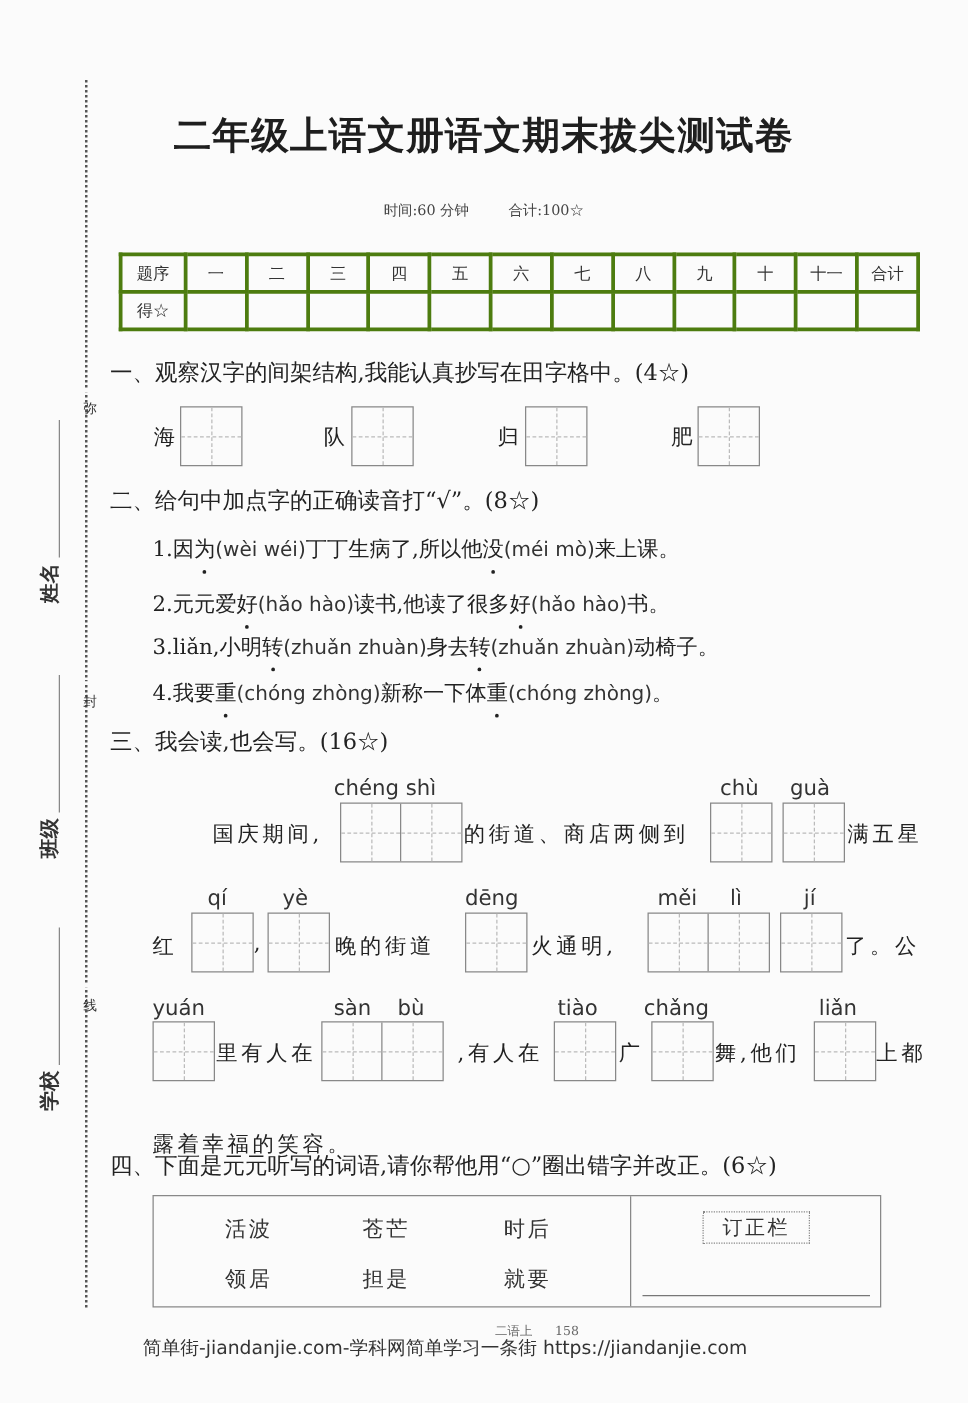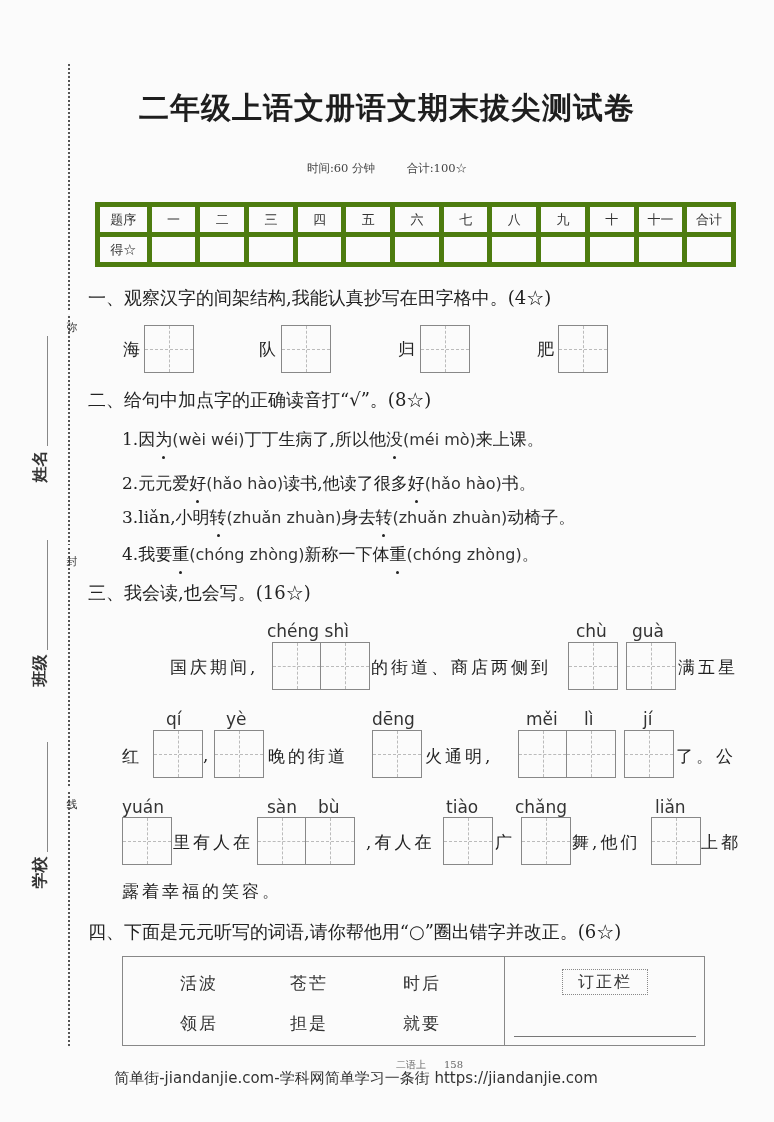--- a/index.html
+++ b/index.html
@@ -12,21 +12,21 @@
   .side-label { position: absolute; left: 28px; font-size: 16px; font-weight: bold; color: #333;
                 font-family: "DejaVu Sans", sans-serif; transform: rotate(-90deg); transform-origin: center; white-space: nowrap; }
   .side-line { position: absolute; left: 47px; width: 1px; background: #888; }
 
   .title { position: absolute; left: 0; width: 774px; top: 88px; text-align: center;
            font-family: Liberation Sans, sans-serif; font-weight: bold; font-size: 30px; letter-spacing: 1px; color: #1e1e1e; }
   .meta { position: absolute; top: 161px; left: 0; width: 774px; text-align: center; font-size: 11.5px; color: #444; }
   .meta span { margin: 0 14px; }
 
   table.score { position: absolute; left: 95px; top: 202px; width: 641px; border-collapse: collapse; border: 1.5px solid #444; }
-  table.score td { border: 5px solid #4d7c0f; height: 30px; text-align: center; font-size: 13px; color: #333; width: 49px; }
+  table.score td { border: 3px solid #4d7c0f; height: 30px; text-align: center; font-size: 13px; color: #333; width: 49px; }
   table.score td.hd { width: 52px; }
 
   .q { position: absolute; left: 88px; font-size: 18px; color: #222; white-space: nowrap; }
   .line { position: absolute; left: 122px; font-size: 17px; color: #222; white-space: nowrap; }
   .dot { position: relative; display: inline-block; }
   .dot::after { content: ""; position: absolute; left: 50%; bottom: -8px; width: 3px; height: 3px; margin-left: -1.5px; border-radius: 50%; background: #222; }
   .py { font-family: "DejaVu Sans", sans-serif; font-size: 16px; color: #333; text-align: center; }
 
   
   .grid { position: absolute; height: 48px; border: 1px solid #888; background: transparent; display: flex; }
@@ -208,21 +208,21 @@
 <div class="text" style="left:495px;top:831px">广</div>
 <div class="grid" style="left:521px;top:817px">
     <div class="cell"></div>
   </div>
 <div class="text" style="left:572px;top:831px">舞,他们</div>
 <div class="grid" style="left:651px;top:817px">
     <div class="cell"></div>
   </div>
 <div class="text" style="left:701px;top:831px">上都</div>
 
-<div class="text" style="left:122px;top:880px">露着幸福的笑容。</div>
+<div class="text" style="left:122px;top:904px">露着幸福的笑容。</div>
 
 <div class="q" style="top:920px">四、下面是元元听写的词语,请你帮他用“○”圈出错字并改正。(6☆)</div>
 <div class="box4">
     <div class="divider"></div>
   </div>
 <div class="word" style="left:180px;top:972px">活波</div>
 <div class="word" style="left:290px;top:972px">苍芒</div>
 <div class="word" style="left:403px;top:972px">时后</div>
 <div class="word" style="left:180px;top:1012px">领居</div>
 <div class="word" style="left:290px;top:1012px">担是</div>

